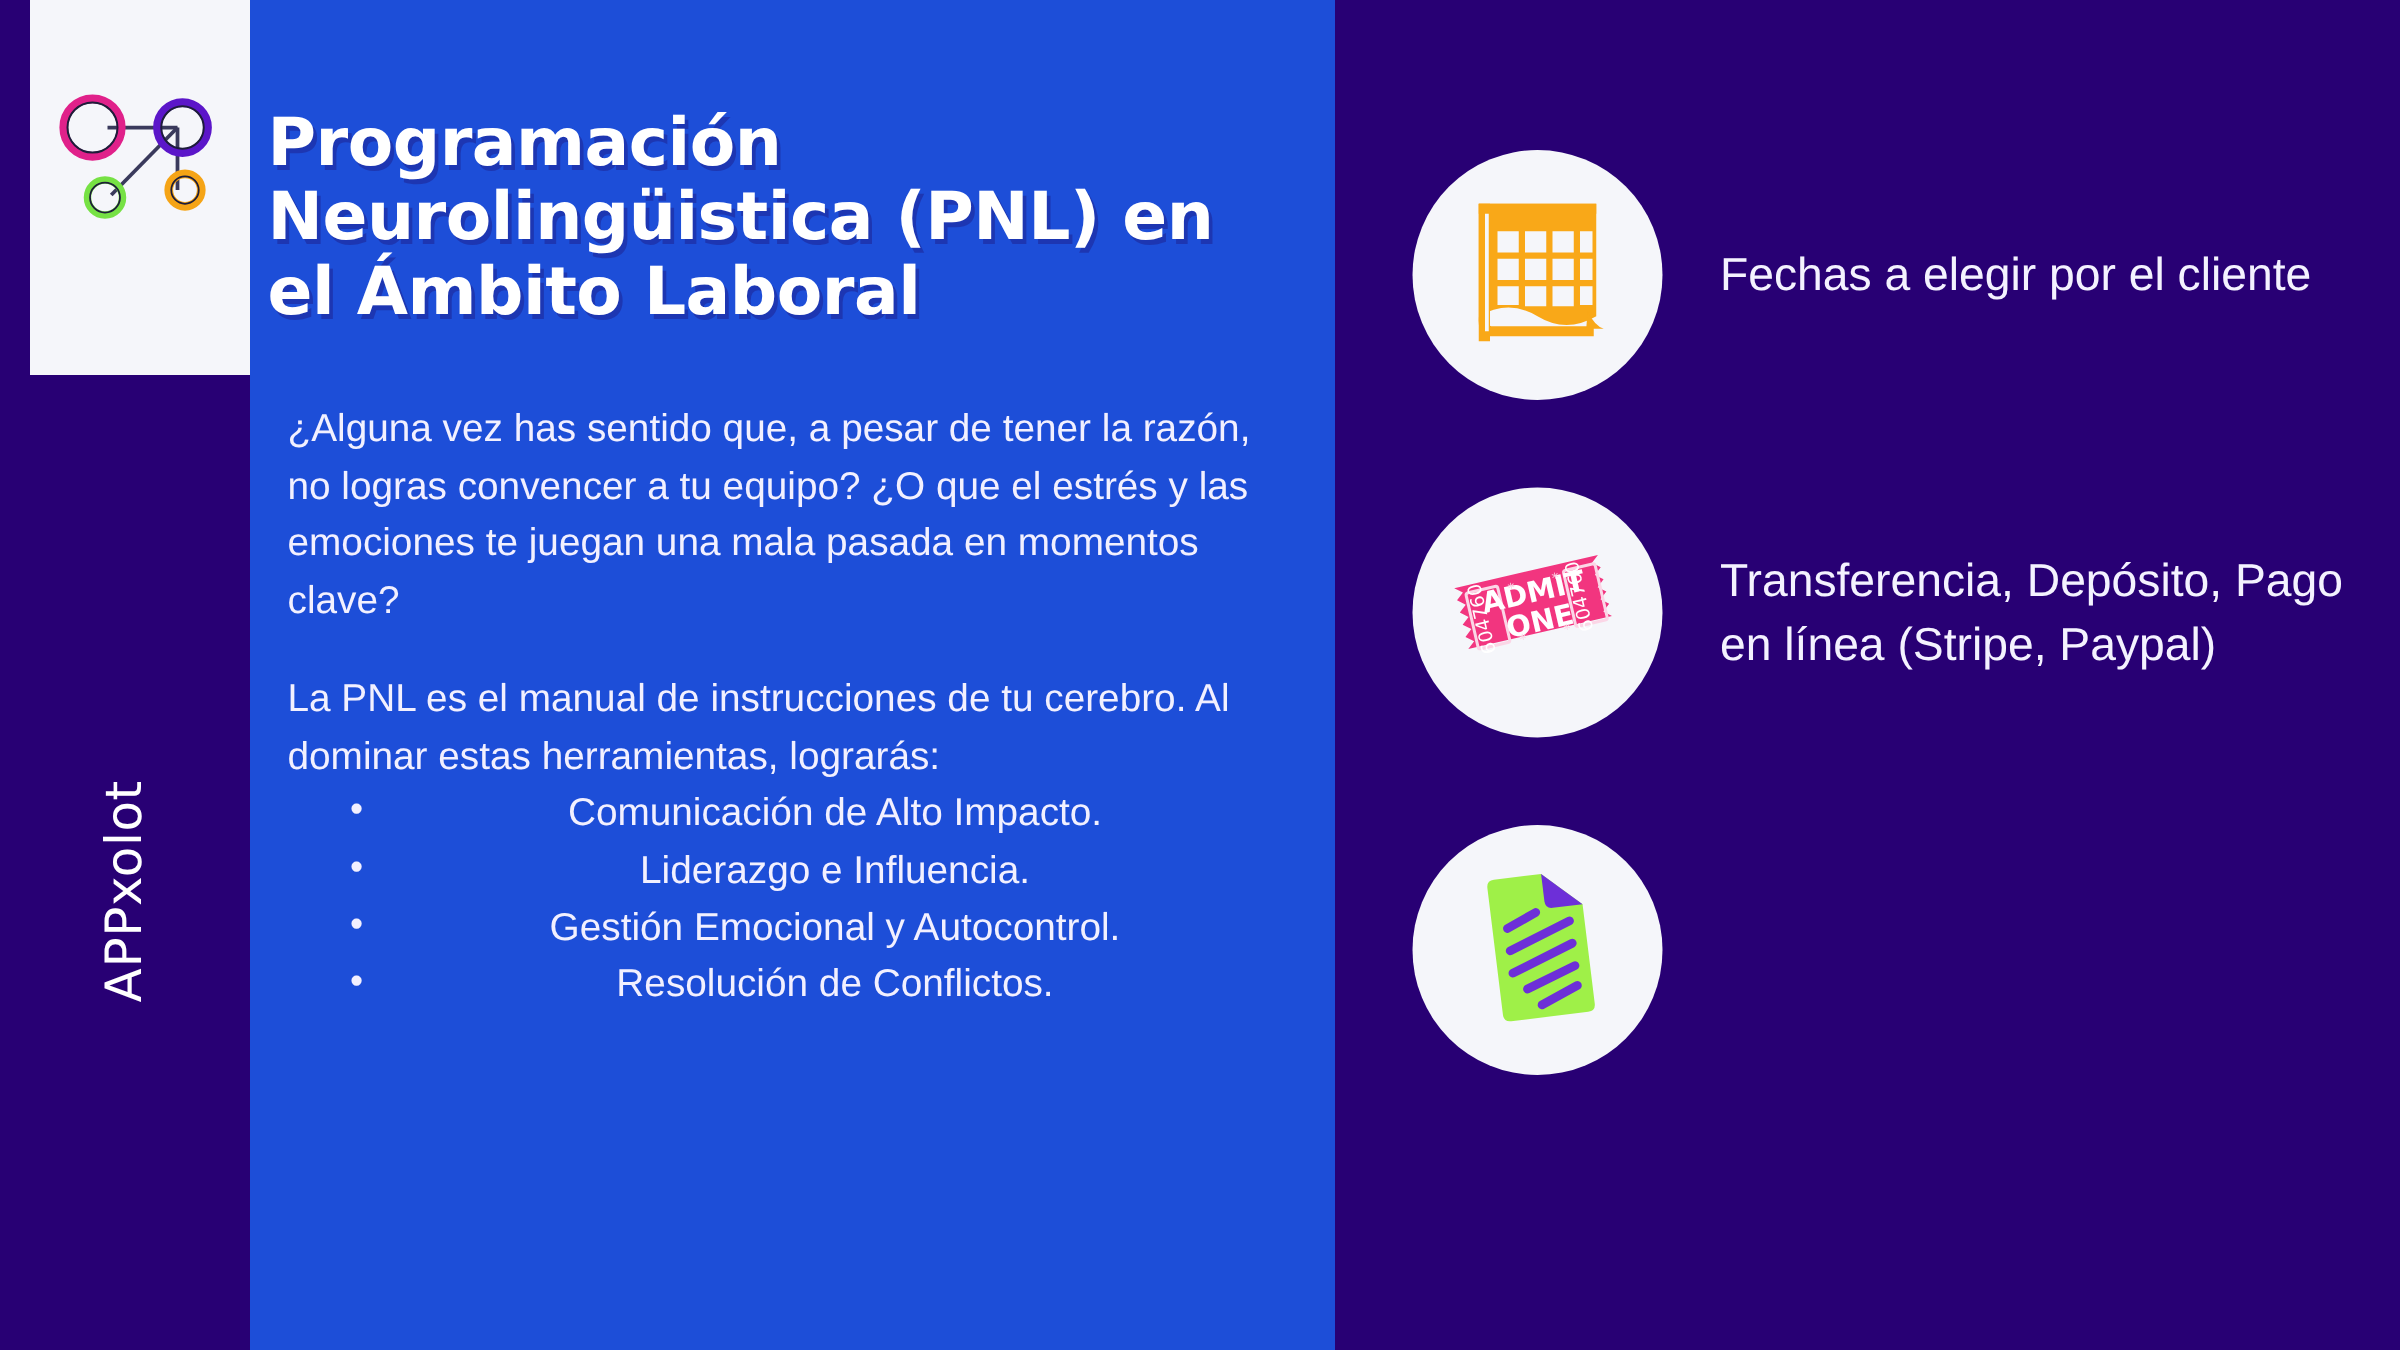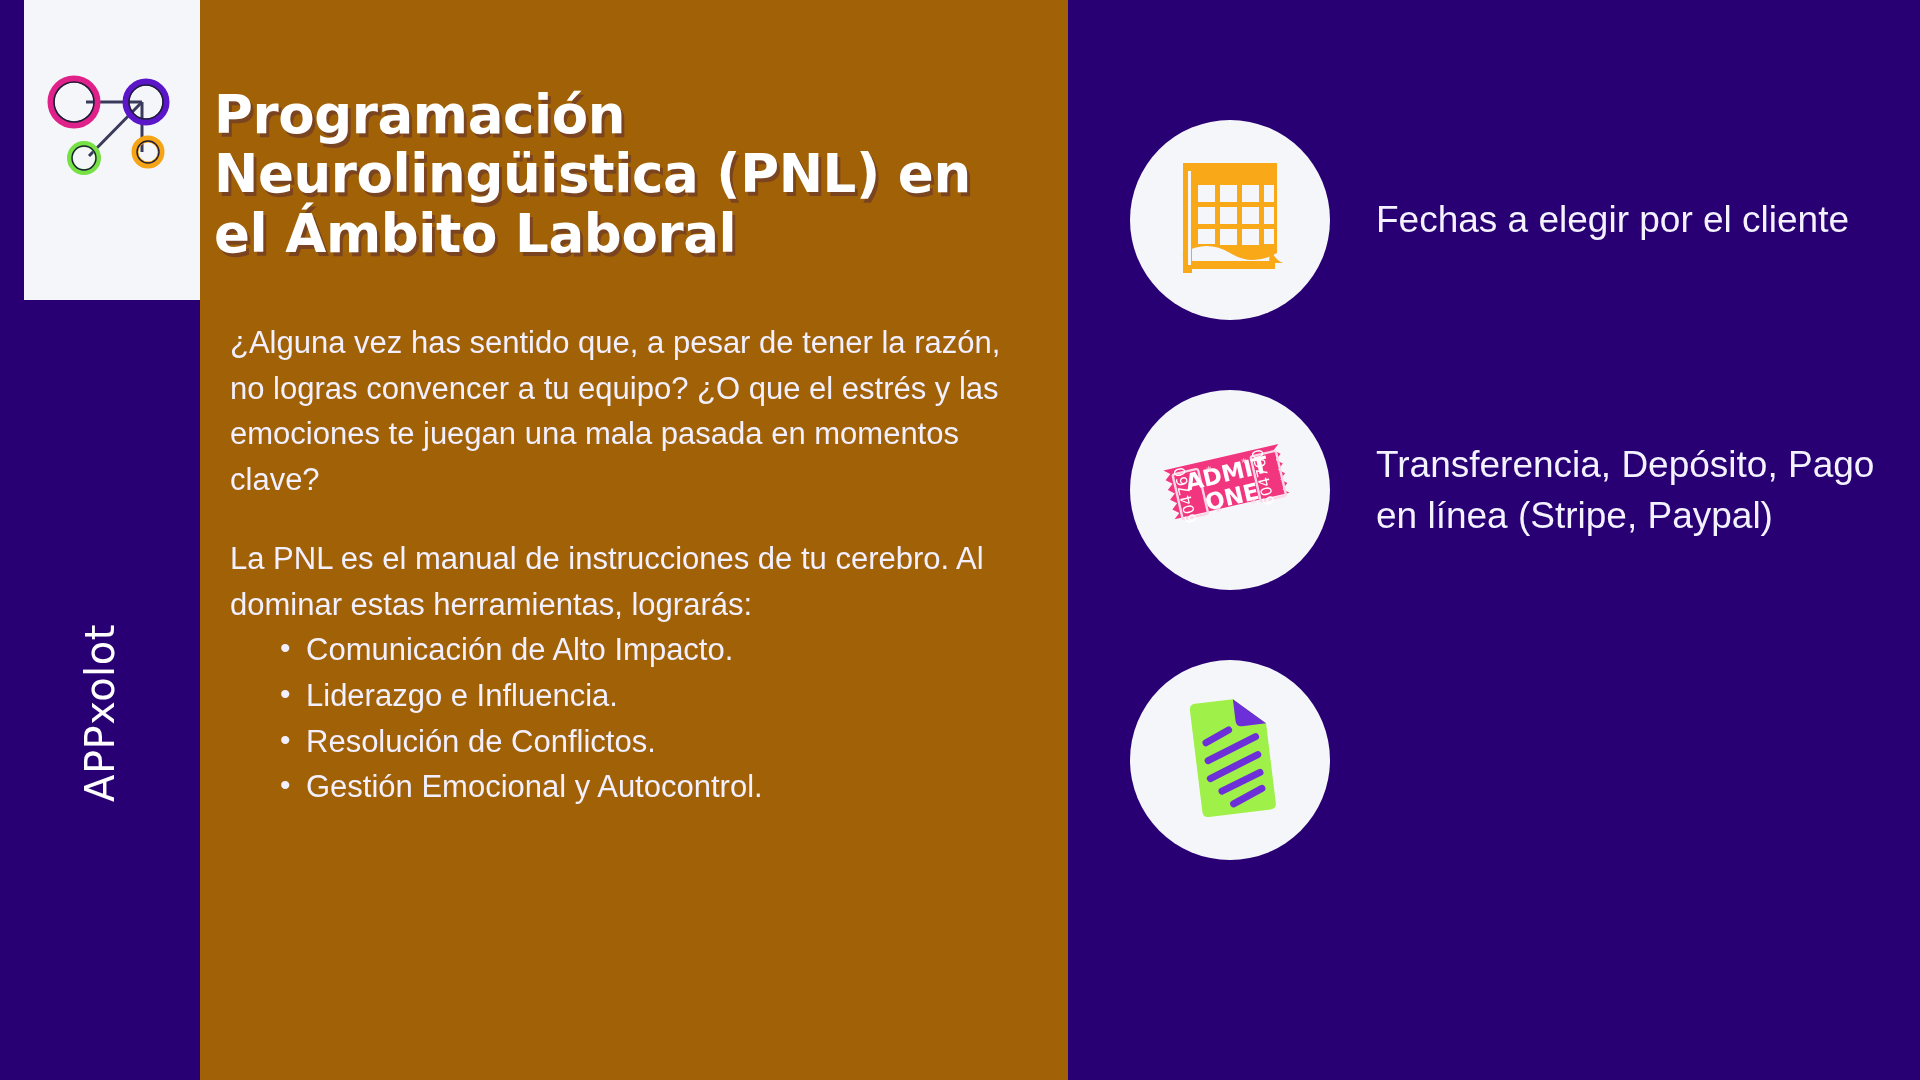--- a/index.html
+++ b/index.html
@@ -44,21 +44,21 @@
     text-align:center;
     white-space:nowrap;
     font-family:"DejaVu Sans", sans-serif;
     font-weight:400;
   }
 
   
   #main-panel{
     position:absolute; left:200px; top:0;
     width:868px; height:1080px;
-    background:#a16207;
+    background:#1d4ed8;
     padding-left:27px;
   }
   #slide-title{
     position:absolute; left:14px; top:85px;
     width:790px;
     color:#ffffff;
     font-size:53px;
     line-height:1.12;
     font-weight:800;
     letter-spacing:-.4px;
@@ -68,21 +68,21 @@
   #body-copy{
     position:absolute; left:30px; top:320px;
     width:800px;
     color:#f2f0ff;
     font-size:31px;
     line-height:1.47;
     font-weight:300;
   }
   #body-copy p{ margin:0; }
   #paragraph-gap{ height:34px; }
-  #benefit-list{ list-style:none; margin:0 0 0 48px; padding:0; }
+  #benefit-list{ list-style:none; margin:0 0 0 48px; padding:0;text-align:center; }
   #benefit-list li{
     position:relative;
     padding-left:28px;
     line-height:1.47;
   }
   #benefit-list li::before{
     content:"•";
     position:absolute;
     left:2px; top:-1px;
     font-size:30px;
@@ -156,22 +156,22 @@
 
     <h1 id="slide-title">Programación Neurolingüistica (PNL) en el Ámbito Laboral</h1>
 
     <div id="body-copy">
       <p>¿Alguna vez has sentido que, a pesar de tener la razón, no logras convencer a tu equipo? ¿O que el estrés y las emociones te juegan una mala pasada en momentos clave?</p>
       <div id="paragraph-gap"></div>
       <p>La PNL es el manual de instrucciones de tu cerebro. Al dominar estas herramientas, lograrás:</p>
       <ul id="benefit-list">
         <li>Comunicación de Alto Impacto.</li>
         <li>Liderazgo e Influencia.</li>
+        <li>Gestión Emocional y Autocontrol.</li>
         <li>Resolución de Conflictos.</li>
-        <li>Gestión Emocional y Autocontrol.</li>
       </ul>
     </div>
   </div>
 
   <div id="feature-column">
 
     <div class="feature-row" id="feature-row-0">
       <div class="feature-badge">
         <span>
           <svg width="118" height="122" viewBox="0 0 118 122">

